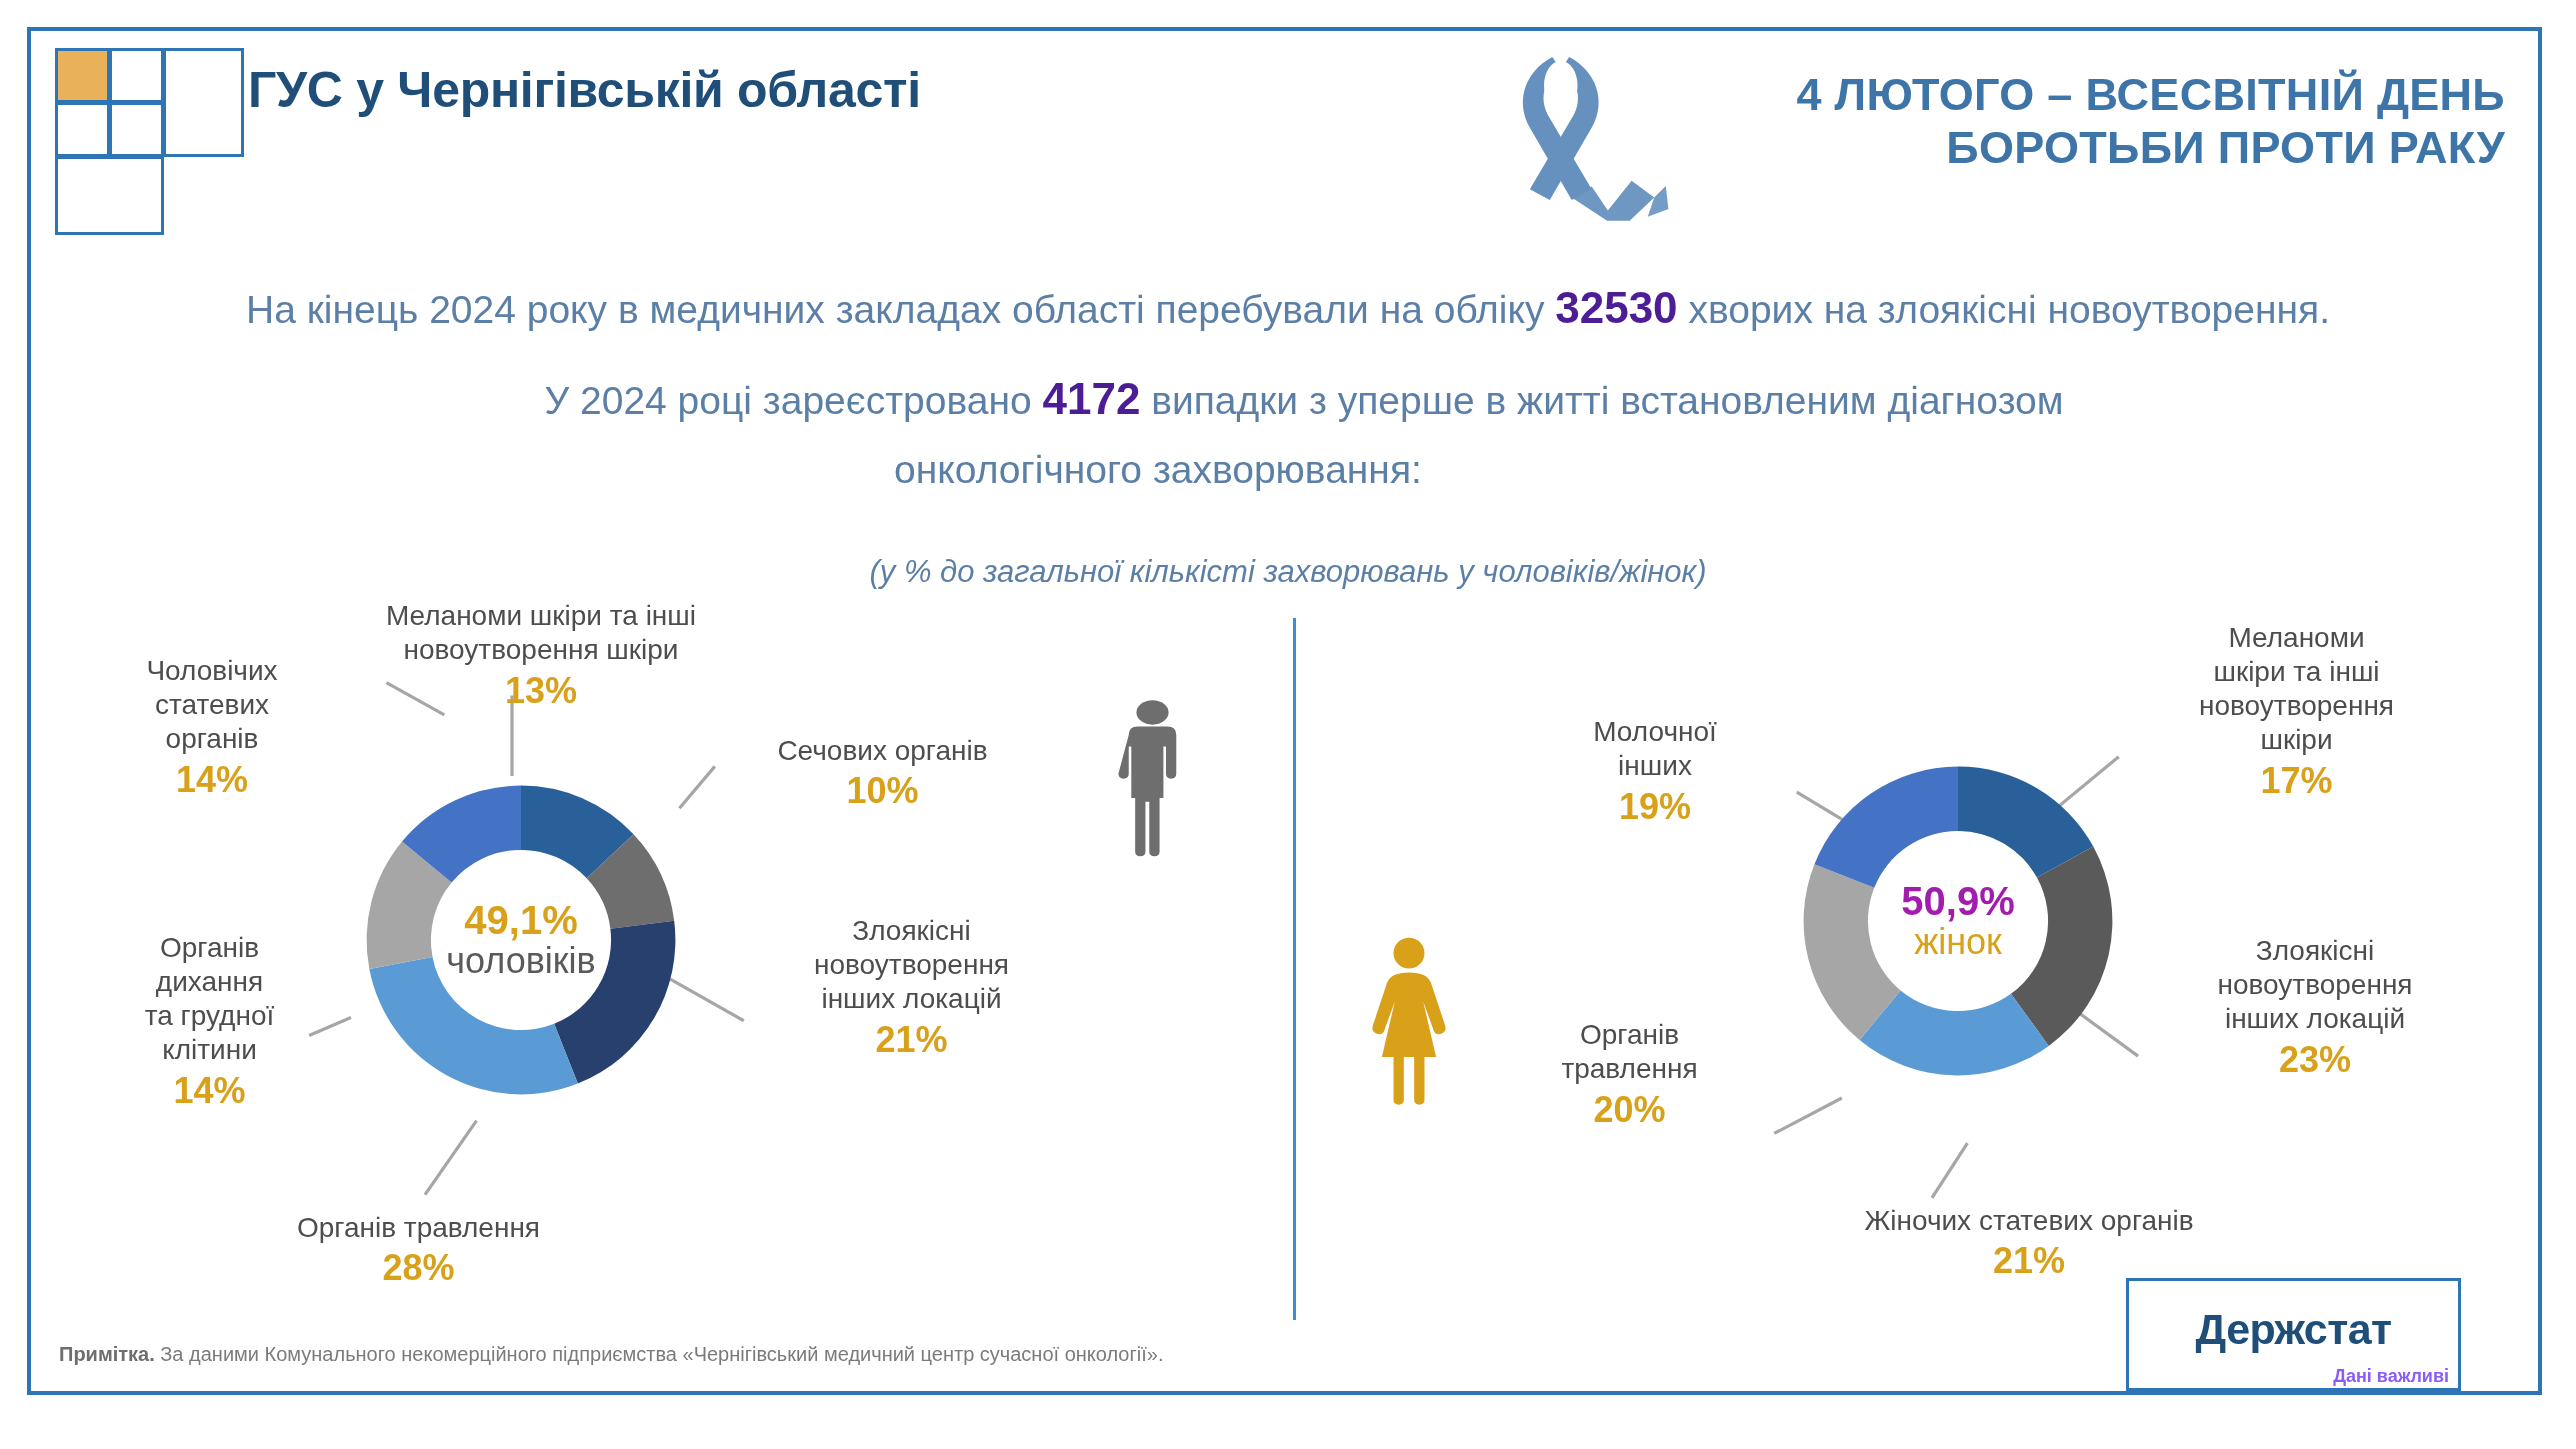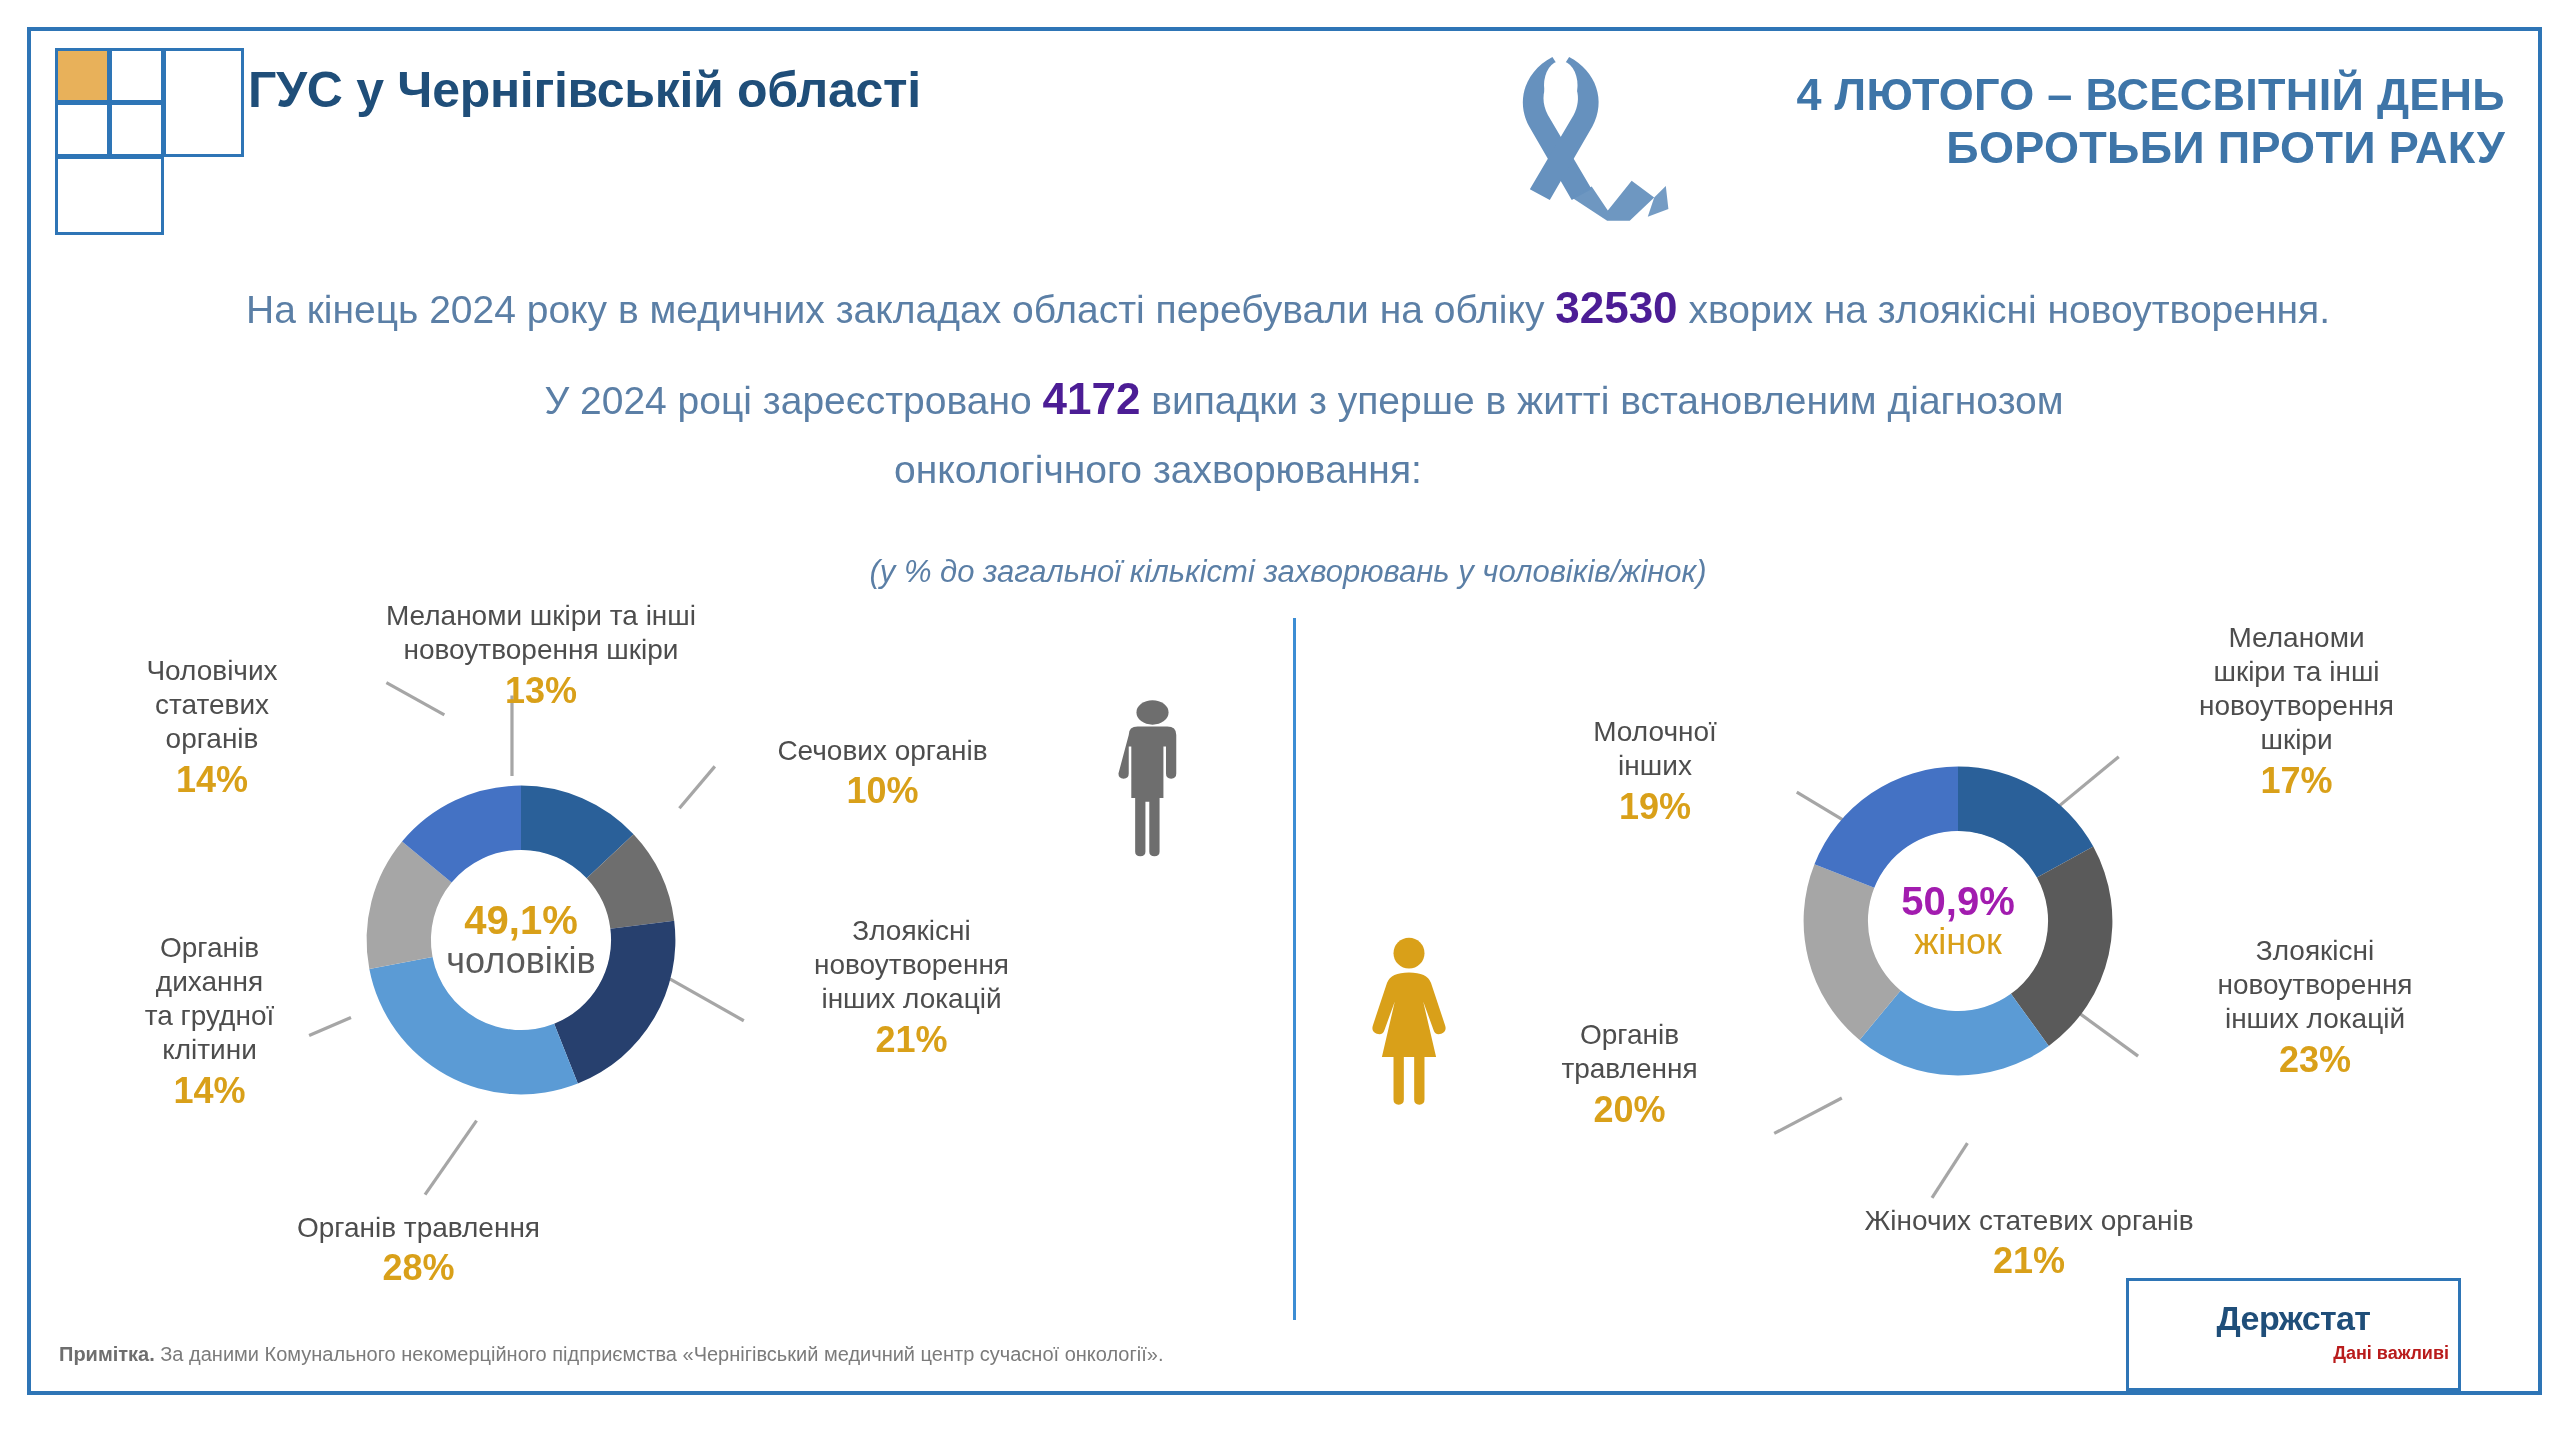--- a/index.html
+++ b/index.html
@@ -106,22 +106,22 @@
   .footnote{
     position:absolute;left:59px;top:1343px;
     font-size:20px;color:#7B7B7B;white-space:nowrap;
   }
   .footnote b{color:#6E6E6E;}
   .ds-box{
     position:absolute;left:2126px;top:1278px;width:335px;height:113px;
     border:3.9px solid #2E75B6;box-sizing:border-box;background:#fff;
     text-align:center;
   }
-  .ds-main{font-size:34px;font-weight:bold;color:#1F4E79;margin-top:18px;letter-spacing:-0.6px;}
-  .ds-sub{font-size:18px;font-weight:bold;color:#b91c1c;margin-top:5px;margin-right:9px;text-align:right;}
+  .ds-main{font-size:43px;font-weight:bold;color:#1F4E79;margin-top:24px;letter-spacing:-0.6px;}
+  .ds-sub{font-size:18px;font-weight:bold;color:#8b5cf6;margin-top:12px;margin-right:9px;text-align:right;}
 </style>
 </head>
 <body>
 
 <div class="slide">
   <div class="frame"></div>
 
   <div class="logo-mark">
     <div class="cell c1"></div>
     <div class="cell c2"></div>

